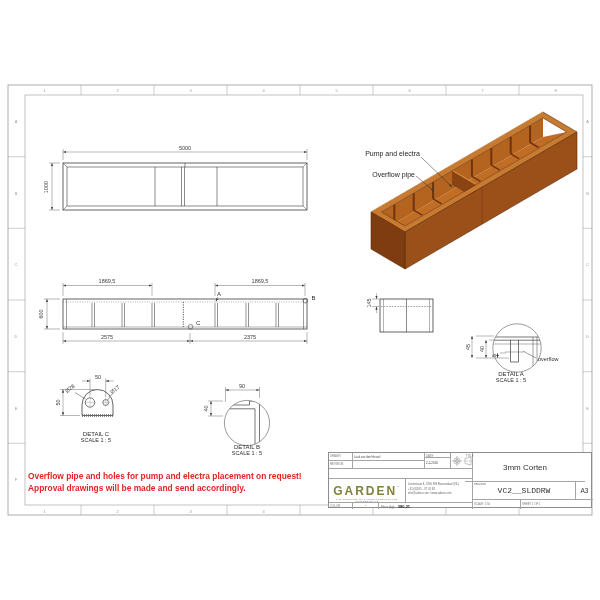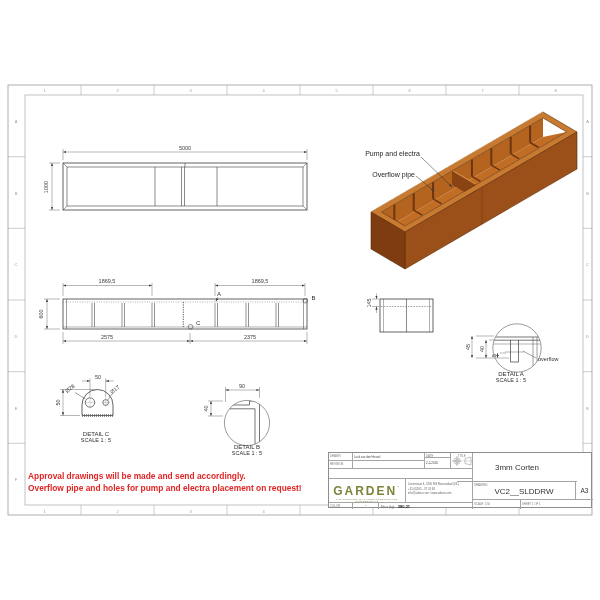--- a/index.html
+++ b/index.html
@@ -316,22 +316,22 @@
     <text class="dimtxt" x="98" y="378.5" text-anchor="middle">50</text>
     <text class="dimtxt" transform="rotate(-38 71 390)" x="71" y="390" text-anchor="middle">Ø28</text>
     <text class="dimtxt" transform="rotate(-38 116 391)" x="116" y="391" text-anchor="middle">Ø17</text>
     <text class="dimtxt" transform="rotate(-90 60 402.5)" x="60" y="402.5" text-anchor="middle">50</text>
     <text class="dettxt" x="96" y="435.5" text-anchor="middle">DETAIL C</text>
     <text class="detsub" x="96" y="441.5" text-anchor="middle">SCALE 1 : 5</text>
   </g>
 </svg>
 
 <div class="note">
+  <div>Overflow pipe and holes for pump and electra placement on request!</div>
   <div>Approval drawings will be made and send accordingly.</div>
-  <div>Overflow pipe and holes for pump and electra placement on request!</div>
 </div>
 
 <div class="tb">
   <div class="cell lab" style="left:0;top:0;width:24px;height:8px;">DRAWN</div>
   <div class="cell val" style="left:24px;top:0;width:72px;height:8px;font-size:2.8px;line-height:8px;">Luuk van den Heuvel</div>
   <div class="cell lab" style="left:96px;top:0;width:26px;height:5px;">DATE</div>
   <div class="cell val" style="left:96px;top:5px;width:26px;height:11px;line-height:10px;">2-2-2020</div>
   <div class="cell lab" style="left:0;top:8px;width:24px;height:8px;">REVISION</div>
   <div class="cell" style="left:24px;top:8px;width:72px;height:8px;"></div>
   <div class="cell" style="left:122px;top:0;width:22px;height:16px;">
@@ -355,25 +355,25 @@
     <div>Leemstraat 4, 4705 RG Roosendaal (NL)</div>
     <div>+31 (0)165 - 37 41 68</div>
     <div>info@adezz.com / www.adezz.com</div>
   </div>
   <div class="cell lab" style="left:0;top:50px;width:24px;height:6px;border-bottom:none;">Color</div>
   <div class="cell val" style="left:24px;top:50px;width:26px;height:6px;border-bottom:none;text-align:center;">-</div>
   <div class="cell" style="left:50px;top:50px;width:94px;height:6px;border-bottom:none;padding:0.5px 2px;">
     <span class="masslab">Mass (kg):</span>
     <span class="massval">380,21</span>
   </div>
-  <div class="cell" style="left:128px;top:0;width:120px;height:29px;border-right:none;">
+  <div class="cell" style="left:136px;top:0;width:120px;height:29px;border-right:none;">
     <div class="lab">TITLE</div>
     <div class="bigval" style="margin-top:5px;">3mm Corten</div>
   </div>
-  <div class="cell" style="left:144px;top:29px;width:103px;height:18px;">
+  <div class="cell" style="left:144px;top:29px;width:103px;height:18px;font-family:Liberation Mono, monospace;">
     <div class="lab">Drawing</div>
     <div class="bigval">VC2__SLDDRW</div>
   </div>
   <div class="cell a3" style="left:247px;top:29px;width:17px;height:18px;border-right:none;">A3</div>
   <div class="cell lab" style="left:144px;top:47px;width:48px;height:9px;border-bottom:none;line-height:7px;">SCALE: 1:50</div>
   <div class="cell lab" style="left:192px;top:47px;width:72px;height:9px;border-bottom:none;border-right:none;line-height:7px;">SHEET 1 OF 1</div>
 </div>
 </div>
 
 </body></html>

